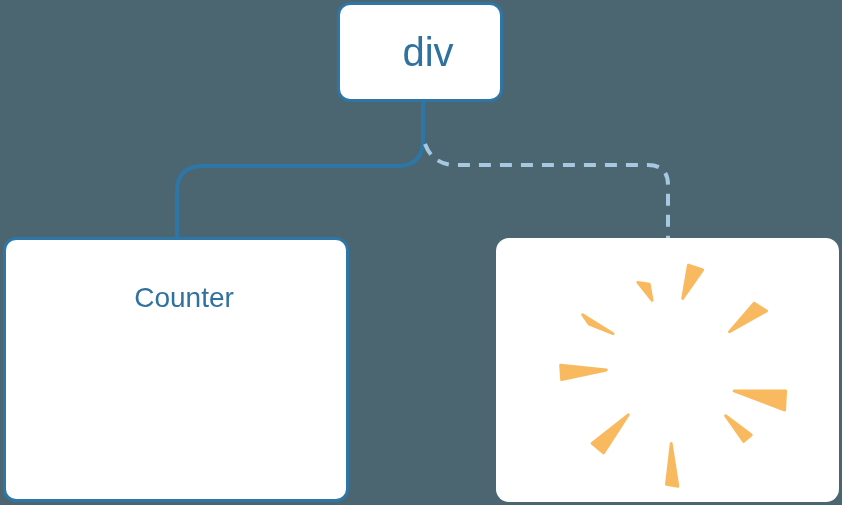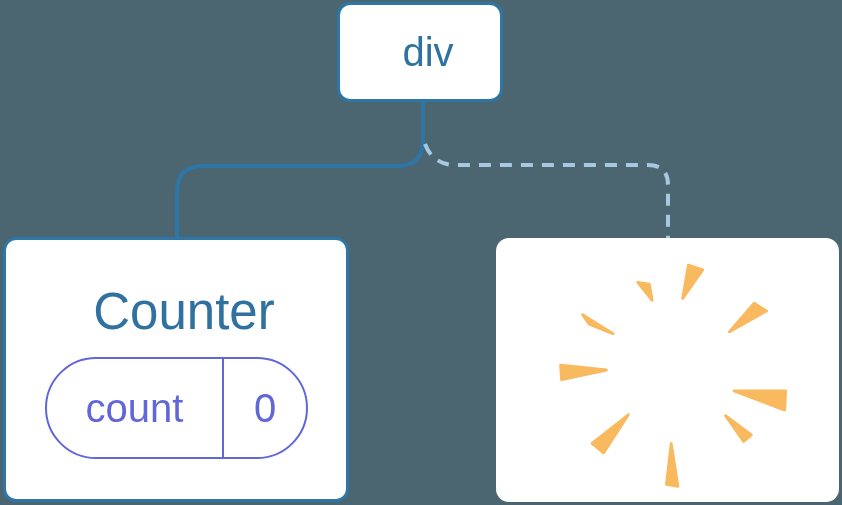--- a/index.html
+++ b/index.html
@@ -45,21 +45,21 @@
     font-size: 40px; font-weight: 500;
     color: var(--text-blue);
   }
   .node-counter {
     left: 3px; top: 237px;
     width: 346px; height: 265px;
     display: flex; flex-direction: column; align-items: center;
   }
   .node-counter .node-title {
     margin-top: 42px;
-    font-size: 51px; font-weight: 500;
+    font-size: 28px; font-weight: 500;
     color: var(--text-blue);
   }
   .state-pill {
     position: absolute;
     left: 39px; top: 117px;
     width: 263px; height: 102px;
     border: 2.5px solid var(--purple);
     border-radius: 51px;
     display: flex;
     background: var(--node-bg);
@@ -109,24 +109,20 @@
     <path class="solid-line" d="M 423 101 L 423 140 Q 423 166 397 166 L 203 166 Q 177 166 177 192 L 177 240"></path>
     <path class="dashed-line" d="M 425 144 Q 433 165 456 165 L 648 165 Q 668 165 668 185 L 668 240"></path>
   </svg>
 
   <div class="node bordered node-root">
     <span class="node-label">div</span>
   </div>
 
   <div class="node bordered node-counter">
     <div class="node-title">Counter</div>
-    <div class="state-pill">
-      <div class="pill-key">count</div>
-      <div class="pill-value">0</div>
-    </div>
   </div>
 
   <div class="node node-removed">
     <svg class="poof" viewBox="0 0 343 264" xmlns="http://www.w3.org/2000/svg">
       <polygon points="179,57 185,22 200,27"></polygon>
       <polygon points="147,59 132,40 144,42"></polygon>
       <polygon points="228,92 254,62 267,70"></polygon>
       <polygon points="106,94 74,74 81,84"></polygon>
       <polygon points="99,132 51,127 52,142"></polygon>
       <polygon points="233,154 287,154 286,174"></polygon>

